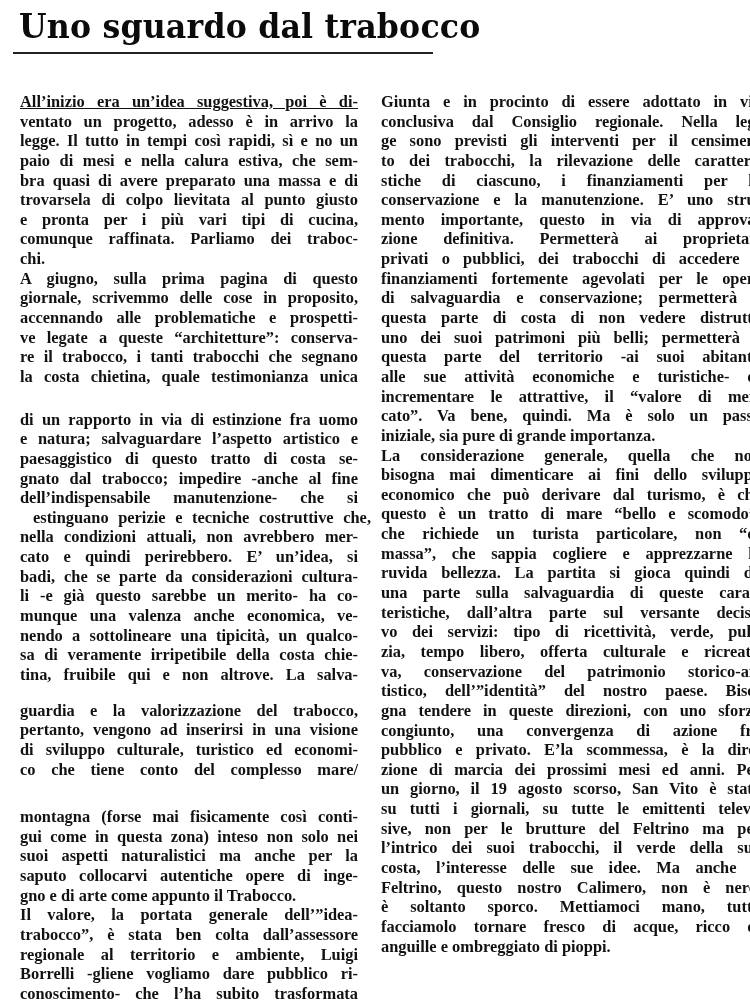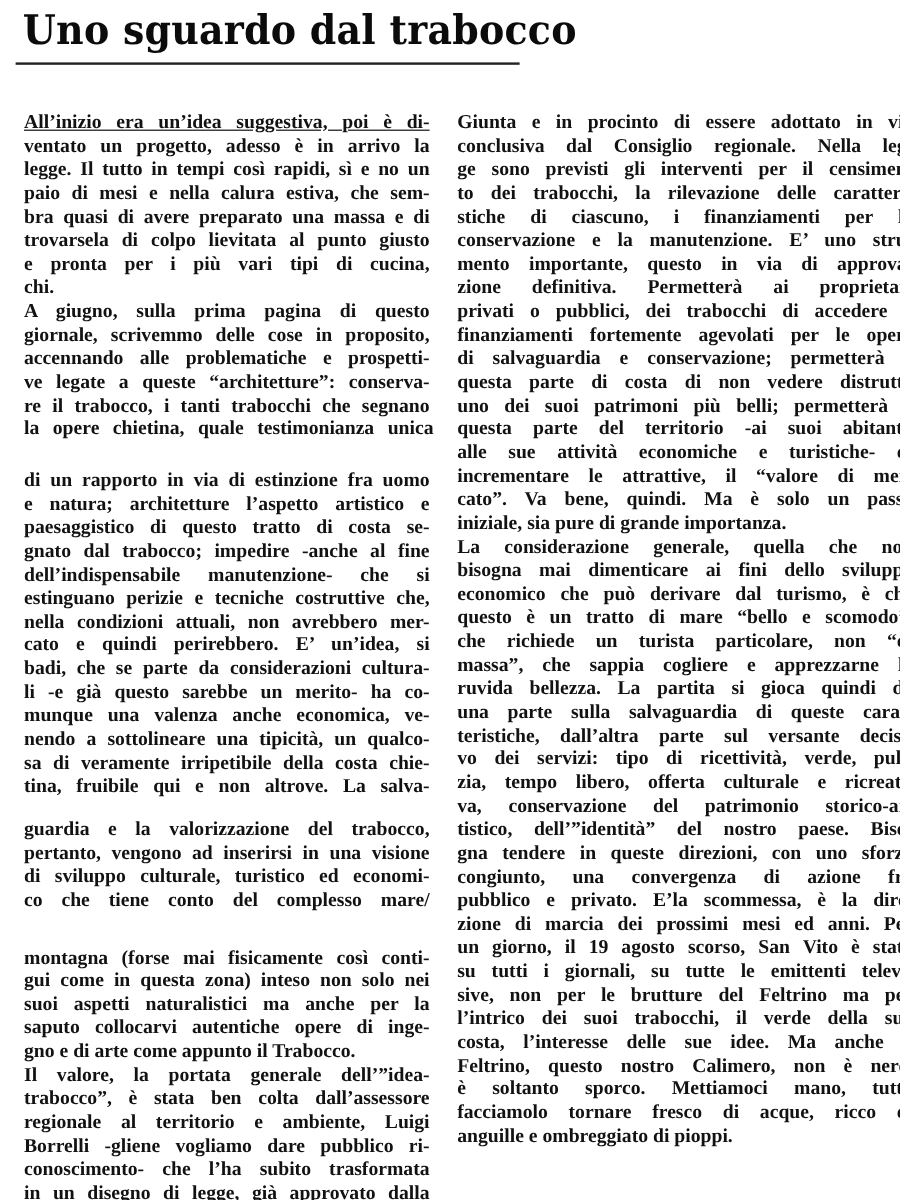--- a/index.html
+++ b/index.html
@@ -78,33 +78,34 @@
 <div class="headline-rule"></div>
 
 <div class="column col-left" id="col-left">
     <span class="line" style="word-spacing: 8.14583px; text-decoration: underline;">All’inizio era un’idea suggestiva, poi è di-</span>
     <span class="line" style="word-spacing: 7.61384px;">ventato un progetto, adesso è in arrivo la</span>
     <span class="line" style="word-spacing: 3.20156px;">legge. Il tutto in tempi così rapidi, sì e no un</span>
     <span class="line" style="word-spacing: 5.43164px;">paio di mesi e nella calura estiva, che sem-</span>
     <span class="line" style="word-spacing: 3.96289px;">bra quasi di avere preparato una massa e di</span>
     <span class="line" style="word-spacing: 6.60156px;">trovarsela di colpo lievitata al punto giusto</span>
     <span class="line" style="word-spacing: 9.44097px;">e pronta  per i più vari tipi di cucina,</span>
+    <span class="line" style="word-spacing: 11.5469px;">comunque raffinata. Parliamo dei traboc-</span>
     <span class="line last">chi.</span>
     <span class="line" style="word-spacing: 11.4714px;">A giugno, sulla prima pagina di questo</span>
     <span class="line" style="word-spacing: 6.74688px;">giornale, scrivemmo delle cose in proposito,</span>
     <span class="line" style="word-spacing: 9.53125px;">accennando alle problematiche e prospetti-</span>
     <span class="line" style="word-spacing: 7.18438px;">ve legate a queste “architetture”: conserva-</span>
     <span class="line" style="word-spacing: 5.27679px;">re il trabocco, i tanti trabocchi che segnano</span>
-    <span class="line" style="word-spacing: 7.13438px;">la opere chietina, quale testimonianza unica</span>
+    <span class="line" style="word-spacing: 7.13438px;">la costa chietina, quale testimonianza unica</span>
     <span class="line" style="word-spacing: 4.11523px; margin-top: 23px;">di un rapporto in via di estinzione fra uomo</span>
-    <span class="line" style="word-spacing: 6.56875px;">e natura; architetture l’aspetto artistico e</span>
+    <span class="line" style="word-spacing: 6.56875px;">e natura; salvaguardare l’aspetto artistico e</span>
     <span class="line" style="word-spacing: 8.98438px;">paesaggistico di questo tratto di costa se-</span>
     <span class="line" style="word-spacing: 6.30469px;">gnato dal trabocco; impedire -anche al fine</span>
     <span class="line" style="word-spacing: 19.0156px;">dell’indispensabile manutenzione- che si</span>
-    <span class="line" style="word-spacing: 5.5125px;">estinguano perizie e tecniche costruttive che,</span>
+    <span class="line" style="word-spacing: 5.5125px; margin-left: 13px;">estinguano perizie e tecniche costruttive che,</span>
     <span class="line" style="word-spacing: 6.28437px;">nella condizioni attuali, non avrebbero mer-</span>
     <span class="line" style="word-spacing: 10.1927px;">cato e quindi perirebbero. E’ un’idea, si</span>
     <span class="line" style="word-spacing: 4.8099px;">badi, che se parte da considerazioni cultura-</span>
     <span class="line" style="word-spacing: 6.77734px;">li -e già questo sarebbe un merito- ha co-</span>
     <span class="line" style="word-spacing: 8.22813px;">munque una valenza anche economica, ve-</span>
     <span class="line" style="word-spacing: 5.15625px;">nendo a sottolineare una tipicità, un qualco-</span>
     <span class="line" style="word-spacing: 5.5026px;">sa di veramente irripetibile della costa chie-</span>
     <span class="line" style="word-spacing: 8.06473px;">tina, fruibile qui e non altrove. La salva-</span>
     <span class="line" style="word-spacing: 11.3344px; margin-top: 16px;">guardia e la valorizzazione del trabocco,</span>
     <span class="line" style="word-spacing: 4.65104px;">pertanto, vengono ad inserirsi in una visione</span>

